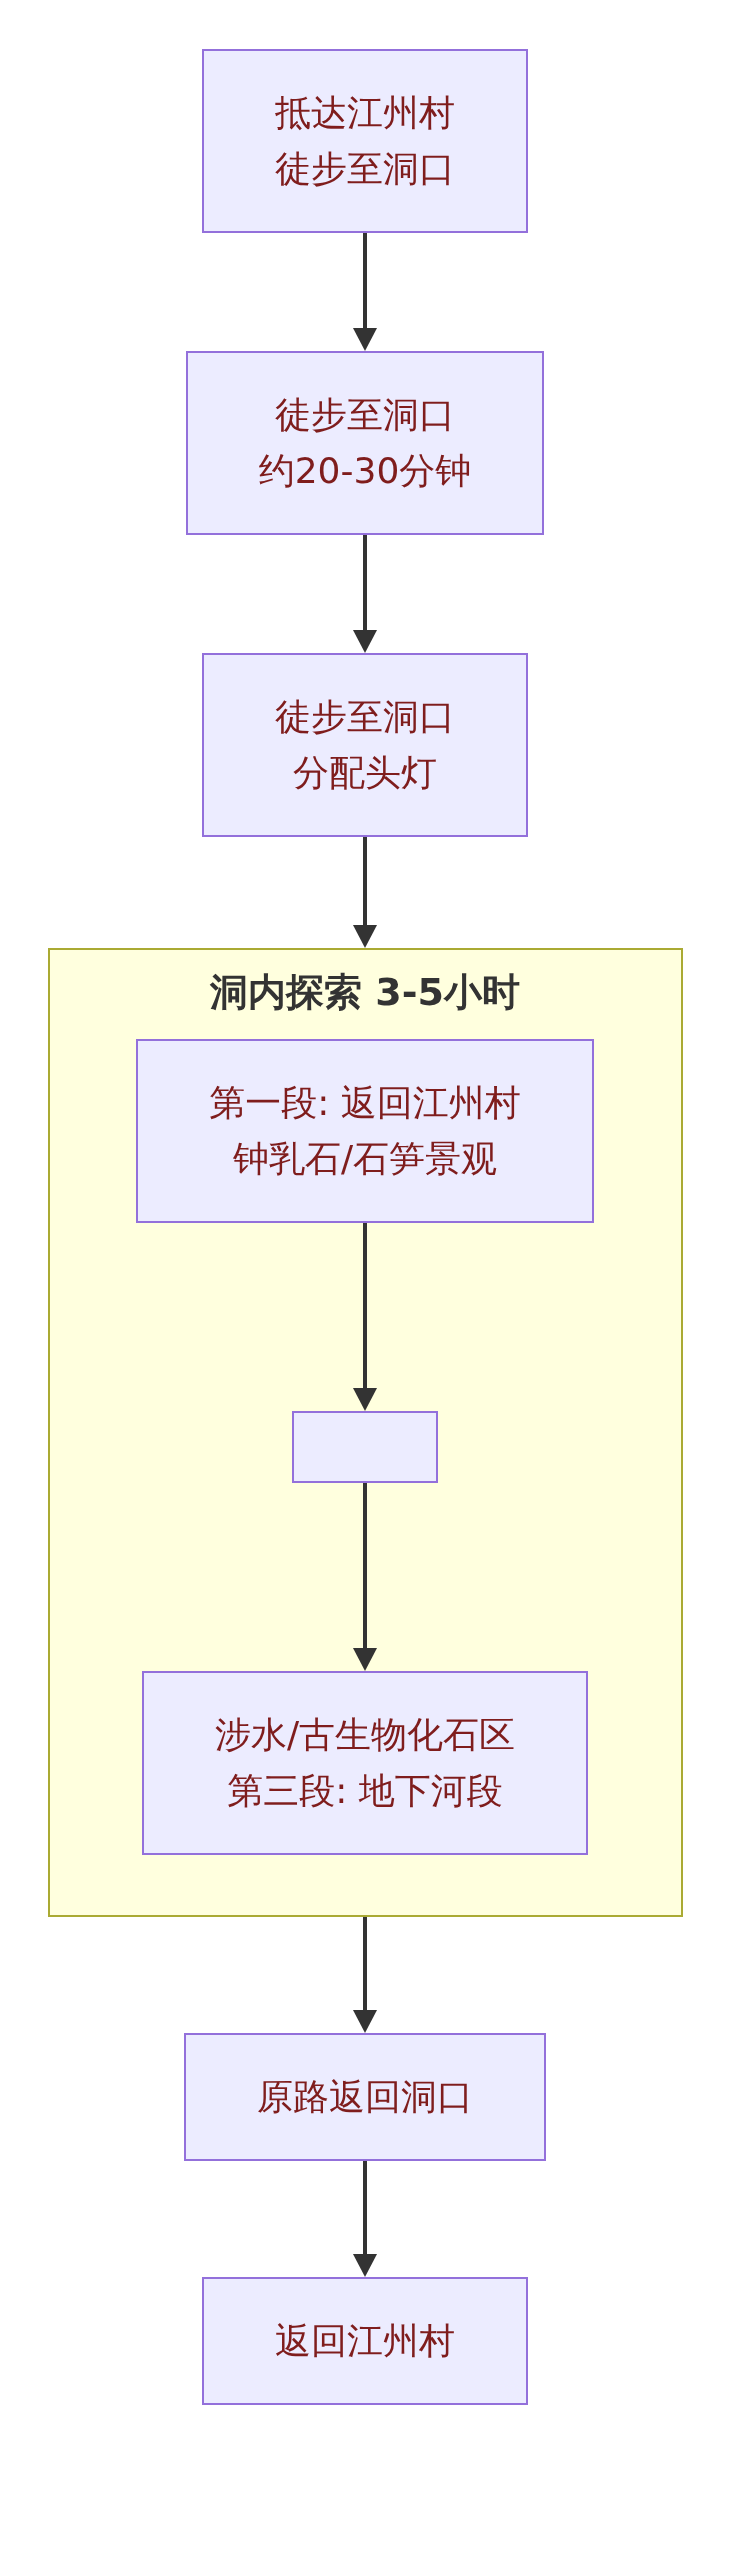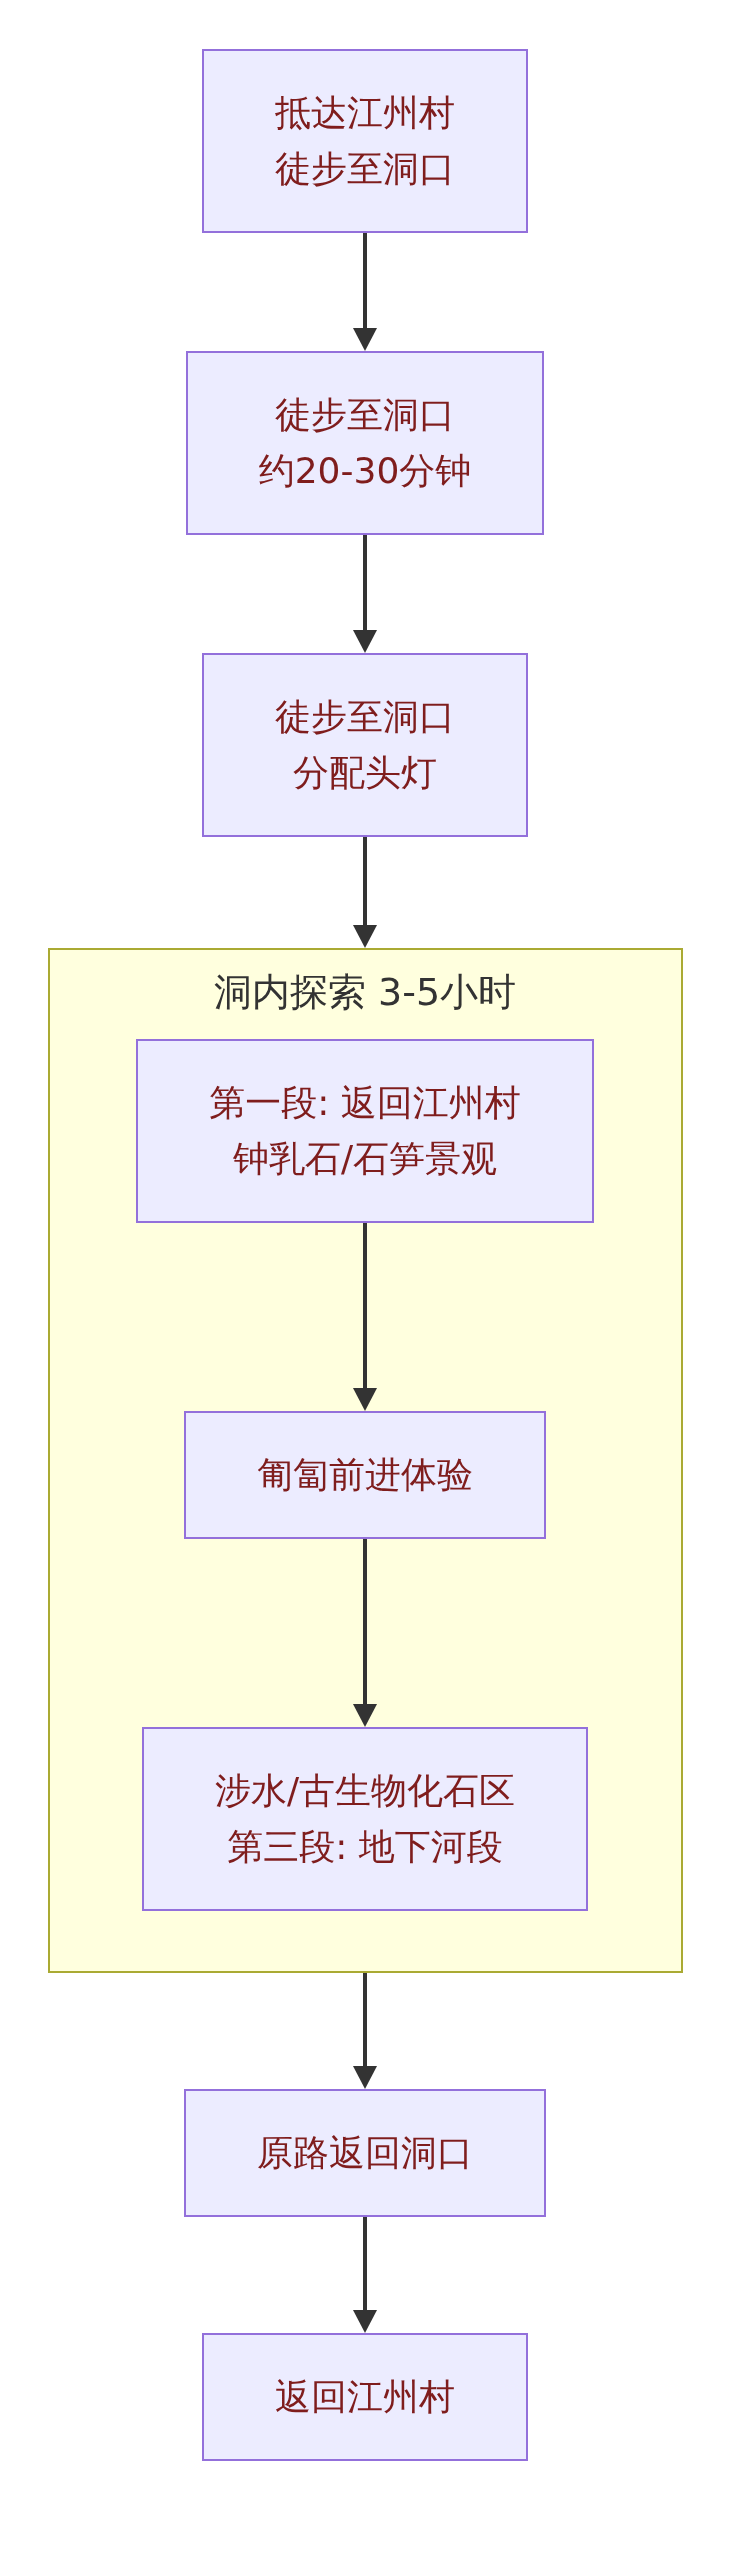--- a/index.html
+++ b/index.html
@@ -62,21 +62,21 @@
     display: flex;
     flex-direction: column;
     align-items: center;
     padding: 14px 0 60px 0;
     flex: 0 0 auto;
   }
   .cluster-title {
     color: #333333;
     font-size: 38px;
     line-height: 56px;
-    font-weight: 400;
+    font-weight: 700;
     text-align: center;
     margin-bottom: 19px;
   }
 </style>
 </head>
 <body>
 
 <div class="canvas">
 
   <div class="node">
@@ -116,21 +116,20 @@
       <div>第一段: 返回江州村</div>
       <div>钟乳石/石笋景观</div>
     </div>
 
     <div class="arrow gap-240">
       <div class="shaft"></div>
       <div class="head"></div>
     </div>
 
     <div class="node">
-      <div>匍匐前进体验</div>
     </div>
 
     <div class="arrow gap-240">
       <div class="shaft"></div>
       <div class="head"></div>
     </div>
 
     <div class="node">
       <div>涉水/古生物化石区</div>
       <div>第三段: 地下河段</div>

